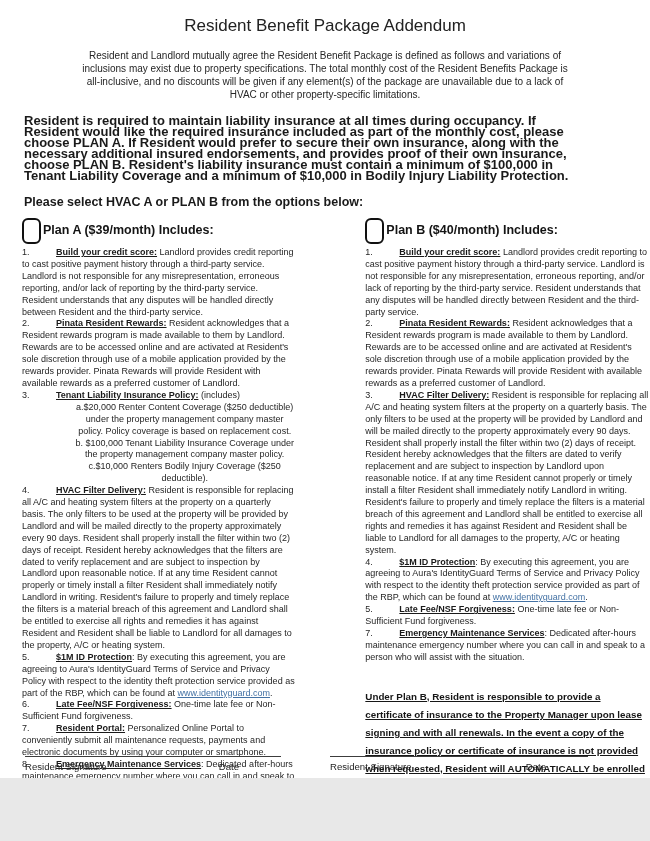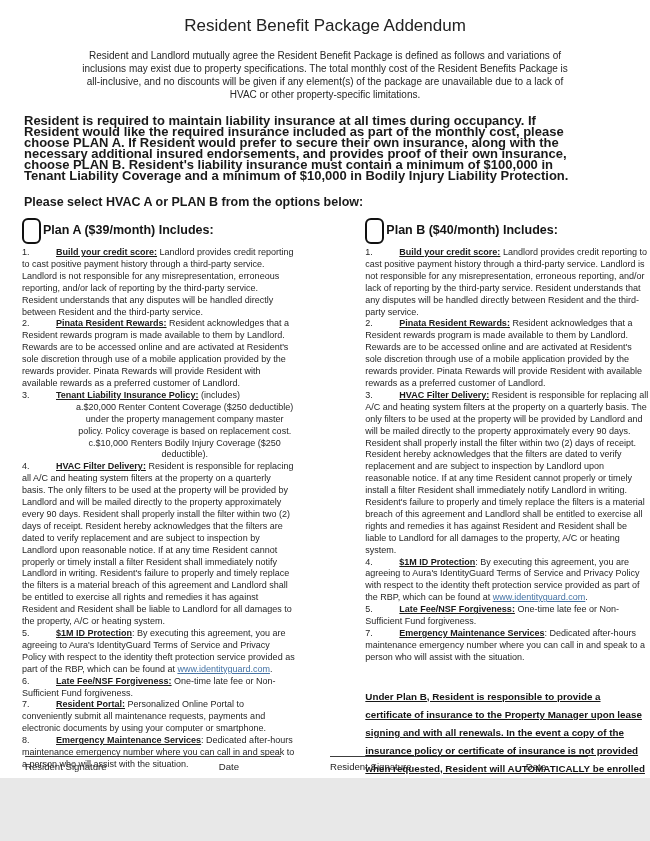--- a/index.html
+++ b/index.html
@@ -120,20 +120,21 @@
         <span class="checkbox"></span>
         <span class="plan-title">Plan A ($39/month) Includes:</span>
       </div>
       <div id="plan-a-items">
   <div class="item"><span>1. </span><span class="label">Build your credit score:</span><span> Landlord provides credit reporting to cast positive payment history through a third-party service. Landlord is not responsible for any misrepresentation, erroneous reporting, and/or lack of reporting by the third-party service. Resident understands that any disputes will be handled directly between Resident and the third-party service.</span></div>
 
   <div class="item"><span>2. </span><span class="label">Pinata Resident Rewards:</span><span> Resident acknowledges that a Resident rewards program is made available to them by Landlord.  Rewards are to be accessed online and are activated at Resident's sole discretion through use of a mobile application provided by the rewards provider. Pinata Rewards will provide Resident with available rewards as a preferred customer of Landlord.</span></div>
 
   <div class="item"><span>3. </span><span class="label">Tenant Liability Insurance Policy:</span><span> (includes)</span><div>
               <div class="sub-item">a.$20,000 Renter Content Coverage ($250 deductible) under the property management company master policy. Policy coverage is based on replacement cost.</div>
+              <div class="sub-item">b. $100,000 Tenant Liability Insurance Coverage under the property management company master policy.</div>
               <div class="sub-item">c.$10,000 Renters Bodily Injury Coverage ($250 deductible).</div>
             </div></div>
 
   <div class="item"><span>4. </span><span class="label">HVAC Filter Delivery:</span><span> Resident is responsible for replacing all A/C and heating system filters at the property on a quarterly basis. The only filters to be used at the property will be provided by Landlord and will be mailed directly to the property approximately every 90 days. Resident shall properly install the filter within two (2) days of receipt. Resident hereby acknowledges that the filters are dated to verify replacement and are subject to inspection by Landlord upon reasonable notice. If at any time Resident cannot properly or timely install a filter Resident shall immediately notify Landlord in writing. Resident's failure to properly and timely replace the filters is a material breach of this agreement and Landlord shall be entitled to exercise all rights and remedies it has against Resident and Resident shall be liable to Landlord for all damages to the property, A/C or heating system.</span></div>
 
   <div class="item"><span>5. </span><span class="label">$1M ID Protection</span><span>: By executing this agreement, you are agreeing to Aura's IdentityGuard Terms of Service and Privacy Policy with respect to the identity theft protection service provided as part of the RBP, which can be found at </span><a class="link">www.identityguard.com</a><span>.</span></div>
 
   <div class="item"><span>6. </span><span class="label">Late Fee/NSF Forgiveness:</span><span> One-time late fee or Non-Sufficient Fund forgiveness.</span></div>
 
   <div class="item"><span>7. </span><span class="label">Resident Portal:</span><span> Personalized Online Portal to conveniently submit all maintenance requests, payments and electronic documents by using your computer or smartphone.</span></div>

